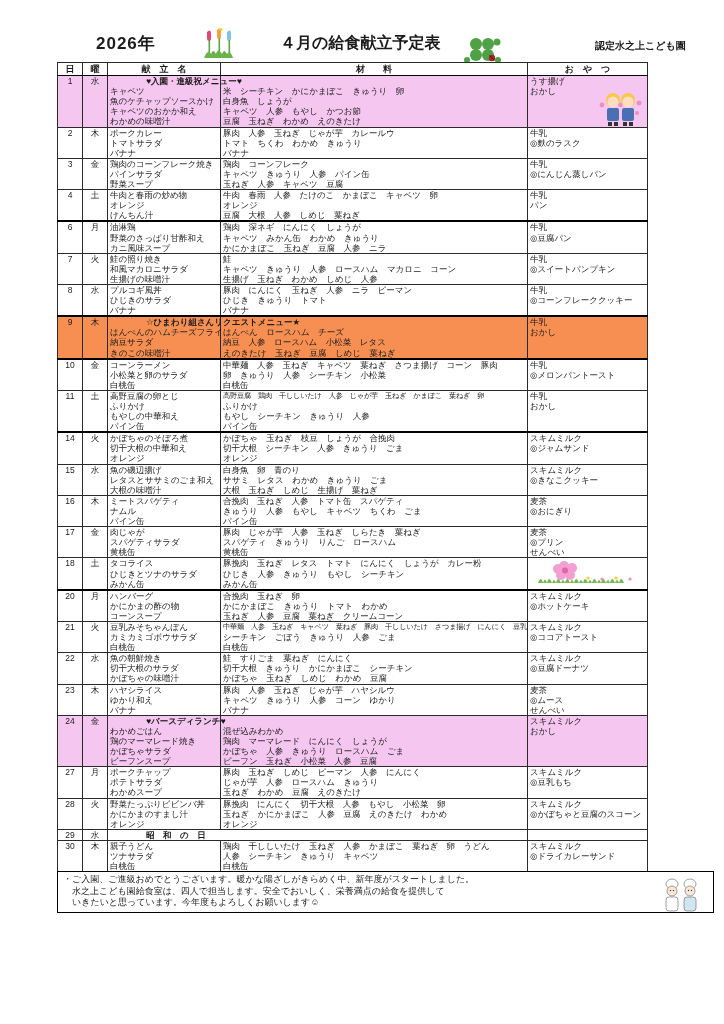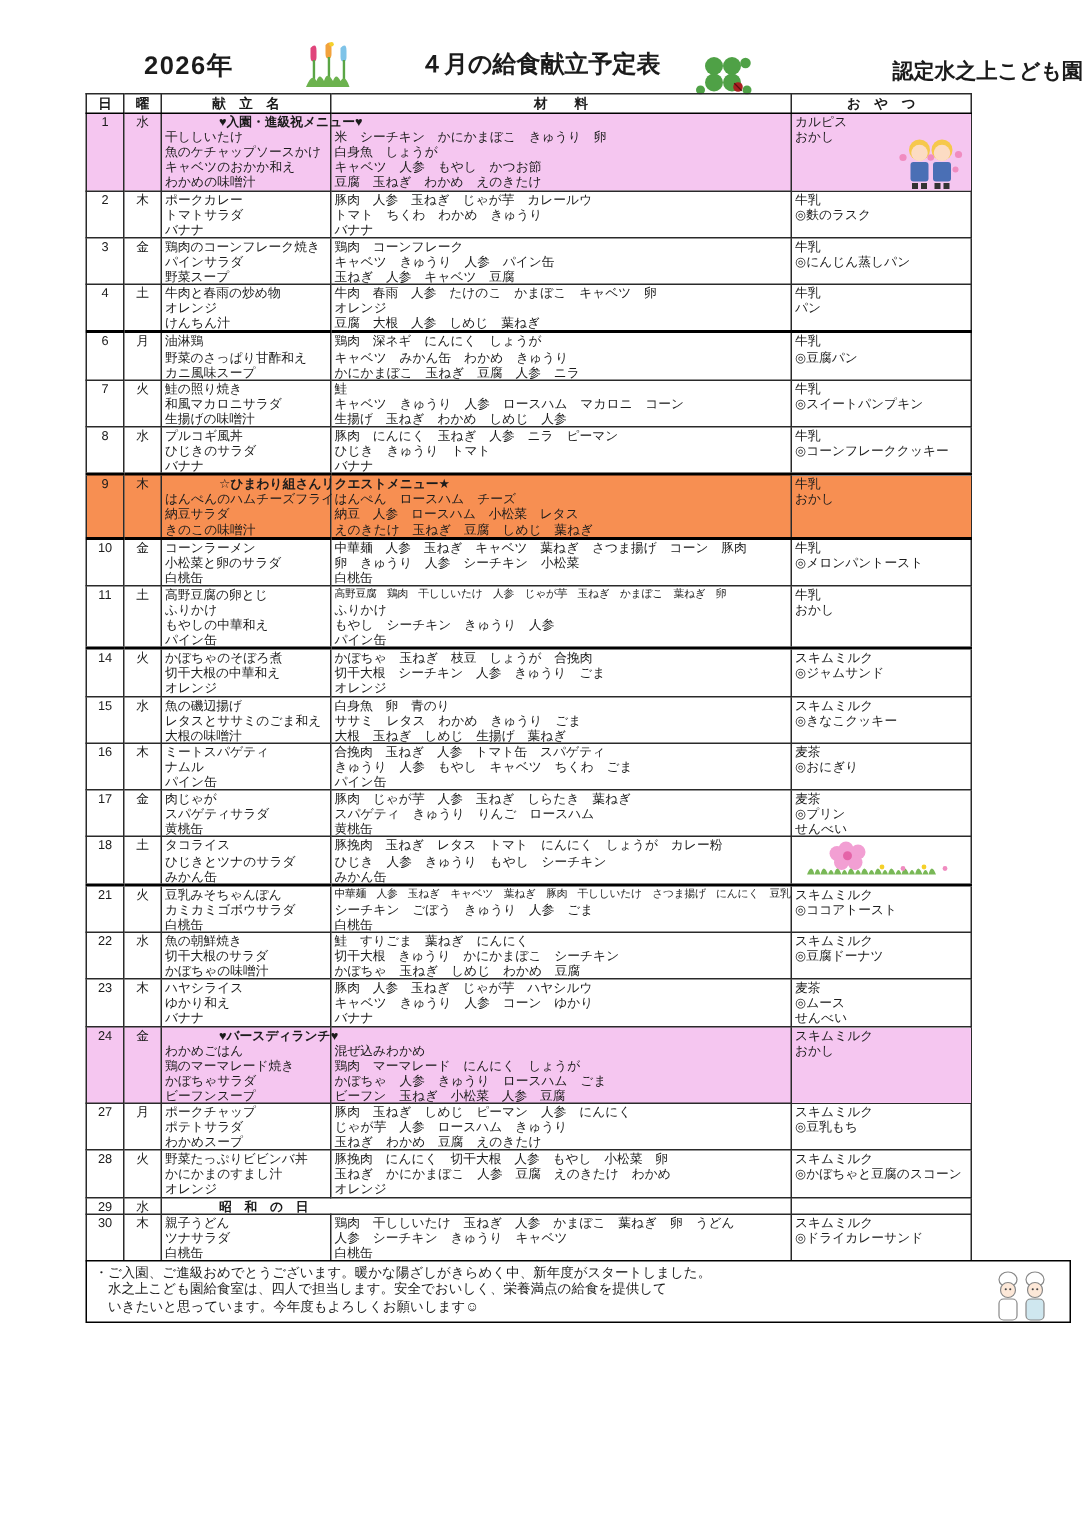--- a/index.html
+++ b/index.html
@@ -3,21 +3,21 @@
 <meta charset="utf-8">
 <style>
   html,body{margin:0;padding:0;background:#fff;}
   body{width:724px;height:1024px;font-family:"Liberation Sans","DejaVu Sans",sans-serif;color:#1b1b1b;}
   .sheet{position:relative;width:724px;height:1024px;background:#fff;overflow:hidden;}
 
   
   .hdr{position:absolute;top:26px;left:0;width:724px;height:34px;}
   .year{position:absolute;left:96px;top:6px;font-size:17px;font-weight:bold;letter-spacing:1px;}
   .title{position:absolute;left:280px;top:7px;font-size:16px;font-weight:bold;}
-  .org{position:absolute;left:566px;top:13px;font-size:14px;font-weight:bold;padding-left:29px;}
+  .org{position:absolute;left:566px;top:13px;font-size:10px;font-weight:bold;padding-left:29px;}
   .deco-tulips{position:absolute;left:202px;top:2px;}
   .deco-clover{position:absolute;left:462px;top:10px;}
 
   
   .content{position:absolute;left:57px;top:62px;width:655px;}
   table{border-collapse:collapse;table-layout:fixed;width:590px;border:1.6px solid #000;}
   th,td{border:1px solid #2a2a2a;vertical-align:top;padding:0 2px;font-size:8.5px;line-height:10.1px;overflow:visible;}
   thead th{font-size:9px;font-weight:bold;text-align:center;padding:1px 0;border-bottom:1.6px solid #000;background:#fff;}
   td.c-day,td.c-wd{text-align:center;padding:0;}
   tr.thick td{border-bottom:2px solid #000;}
@@ -93,34 +93,34 @@
           <th>材　　料</th>
           <th>お　や　つ</th>
         </tr>
       </thead>
       <tbody>
           <tr class="hl-pink">
             <td class="c-day">1</td>
             <td class="c-wd">水</td>
             <td class="c-menu">
               <div class="ln special">♥入園・進級祝メニュー♥</div>
-              <div class="ln">干ししいたけ</div>
+              <div class="ln">キャベツ</div>
               <div class="ln">魚のケチャップソースかけ</div>
               <div class="ln">キャベツのおかか和え</div>
               <div class="ln">わかめの味噌汁</div>
             </td>
             <td class="c-ing">
               <div class="ln">&nbsp;</div>
               <div class="ln">米　シーチキン　かにかまぼこ　きゅうり　卵</div>
               <div class="ln">白身魚　しょうが</div>
               <div class="ln">キャベツ　人参　もやし　かつお節</div>
               <div class="ln">豆腐　玉ねぎ　わかめ　えのきたけ</div>
             </td>
             <td class="c-snack">
-              <div class="ln">カルピス</div>
+              <div class="ln">うす揚げ</div>
               <div class="ln">おかし</div>
   <span class="kids-wrap">
     <svg width="46" height="38" viewBox="0 0 46 38">
       <g>
         <circle cx="16" cy="9" r="7" fill="#f6c84c"></circle>
         <circle cx="16" cy="11" r="5.5" fill="#fcdcc3"></circle>
         <circle cx="31" cy="9" r="7" fill="#f6c84c"></circle>
         <circle cx="31" cy="11" r="5.5" fill="#fcdcc3"></circle>
         <rect x="10" y="17" width="12" height="13" rx="2" fill="#4a6fb5"></rect>
         <rect x="25" y="17" width="12" height="13" rx="2" fill="#4a6fb5"></rect>
@@ -405,20 +405,38 @@
         <circle cx="52" cy="20" r="1.6" fill="#f5d02a"></circle>
                     <circle cx="66" cy="21" r="1.6" fill="#f08cc0"></circle>
         <circle cx="80" cy="20" r="1.6" fill="#f5d02a"></circle>
                     <circle cx="94" cy="21" r="1.6" fill="#f08cc0"></circle>
       </g>
     </svg>
   </span>
 </td>
           </tr>
           <tr>
+            <td class="c-day">20</td>
+            <td class="c-wd">月</td>
+            <td class="c-menu">
+              <div class="ln">ハンバーグ</div>
+              <div class="ln">かにかまの酢の物</div>
+              <div class="ln">コーンスープ</div>
+            </td>
+            <td class="c-ing">
+              <div class="ln">合挽肉　玉ねぎ　卵</div>
+              <div class="ln">かにかまぼこ　きゅうり　トマト　わかめ</div>
+              <div class="ln">玉ねぎ　人参　豆腐　葉ねぎ　クリームコーン</div>
+            </td>
+            <td class="c-snack">
+              <div class="ln">スキムミルク</div>
+              <div class="ln">◎ホットケーキ</div>
+            </td>
+          </tr>
+          <tr>
             <td class="c-day">21</td>
             <td class="c-wd">火</td>
             <td class="c-menu">
               <div class="ln">豆乳みそちゃんぽん</div>
               <div class="ln">カミカミゴボウサラダ</div>
               <div class="ln">白桃缶</div>
             </td>
             <td class="c-ing">
               <div class="ln sm">中華麺　人参　玉ねぎ　キャベツ　葉ねぎ　豚肉　干ししいたけ　さつま揚げ　にんにく　豆乳</div>
               <div class="ln">シーチキン　ごぼう　きゅうり　人参　ごま</div>

